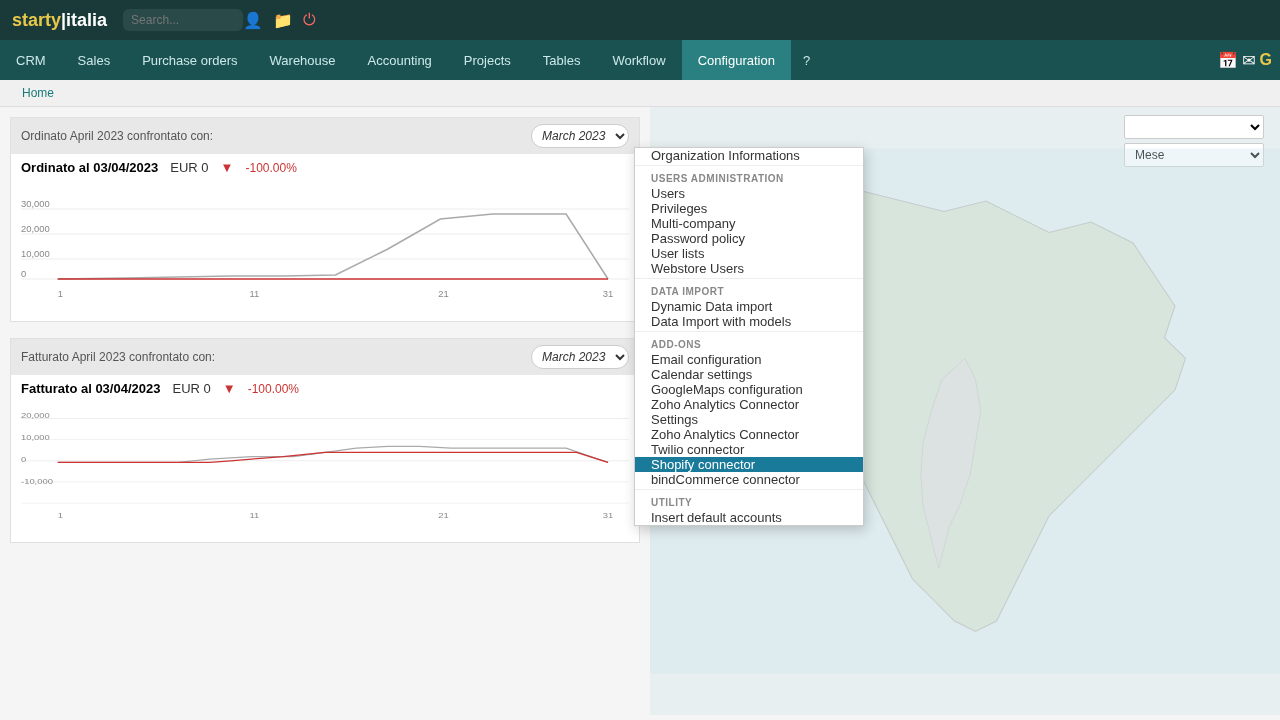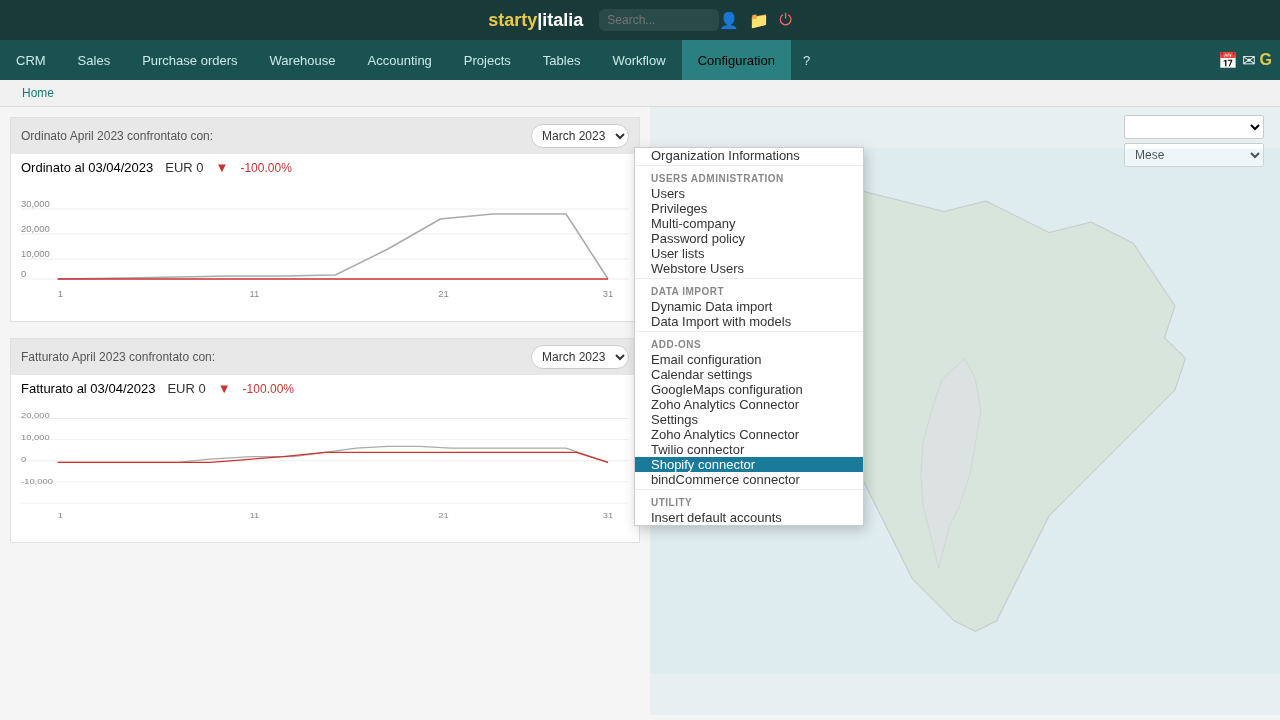--- a/index.html
+++ b/index.html
@@ -4,21 +4,21 @@
   <style>
     * { margin: 0; padding: 0; box-sizing: border-box; }
     body { font-family: Arial, sans-serif; font-size: 13px; background: #f5f5f5; width: 1280px; height: 720px; overflow: hidden; }
 
     
     .top-bar {
       background: #1a3a3a;
       height: 40px;
       display: flex;
       align-items: center;
-      justify-content: center;
+      justify-content: flex-start;
       padding: 16px 12px;
     }
     .top-bar-left { display: flex; align-items: center; gap: 16px; }
     .logo { color: white; font-size: 18px; font-weight: bold; }
     .logo span { color: #e8c84a; }
     .search-box {
       background: #2a4a4a;
       border: none;
       color: white;
       padding: 4px 8px;
@@ -40,21 +40,21 @@
     .nav-item {
       color: #cce8e8;
       padding: 0 16px;
       display: flex;
       align-items: center;
       cursor: pointer;
       font-size: 13px;
       white-space: nowrap;
       text-decoration: none;
     }
-    .nav-item.configuration { background: #2a8080; color: #000000; }
+    .nav-item.configuration { background: #2a8080; color: #ffffff; }
     .nav-item.help { padding: 0 12px; }
 
     
     .breadcrumb {
       background: #f0f0f0;
       padding: 6px 22px;
       font-size: 12px;
       border-bottom: 1px solid #ddd;
     }
     .breadcrumb a { color: #1a7a7a; text-decoration: none; }
@@ -80,33 +80,34 @@
       align-items: center;
       justify-content: space-between;
     }
     .chart-title-row {
       padding: 6px 10px;
       display: flex;
       align-items: center;
       gap: 12px;
       font-size: 13px;
     }
-    .chart-title { font-weight: normal; }
+    .chart-title { font-weight: bold; }
     .currency { color: #333; }
     .percent-down { color: #cc3333; font-size: 12px; }
     .down-arrow { color: #cc3333; }
     .chart-container { padding: 8px 10px; position: relative; height: 140px; }
 
     .date-select {
       border: 1px solid #ccc;
       padding: 3px 6px;
       font-size: 12px;
       background: white;
       color: #333;
       border-radius: 12px;
+      font-style: italic;
     }
 
     
     .chart-svg { width: 100%; height: 110px; }
 
     
     .map-panel {
       flex: 1;
       background: #e8eff0;
       position: relative;

